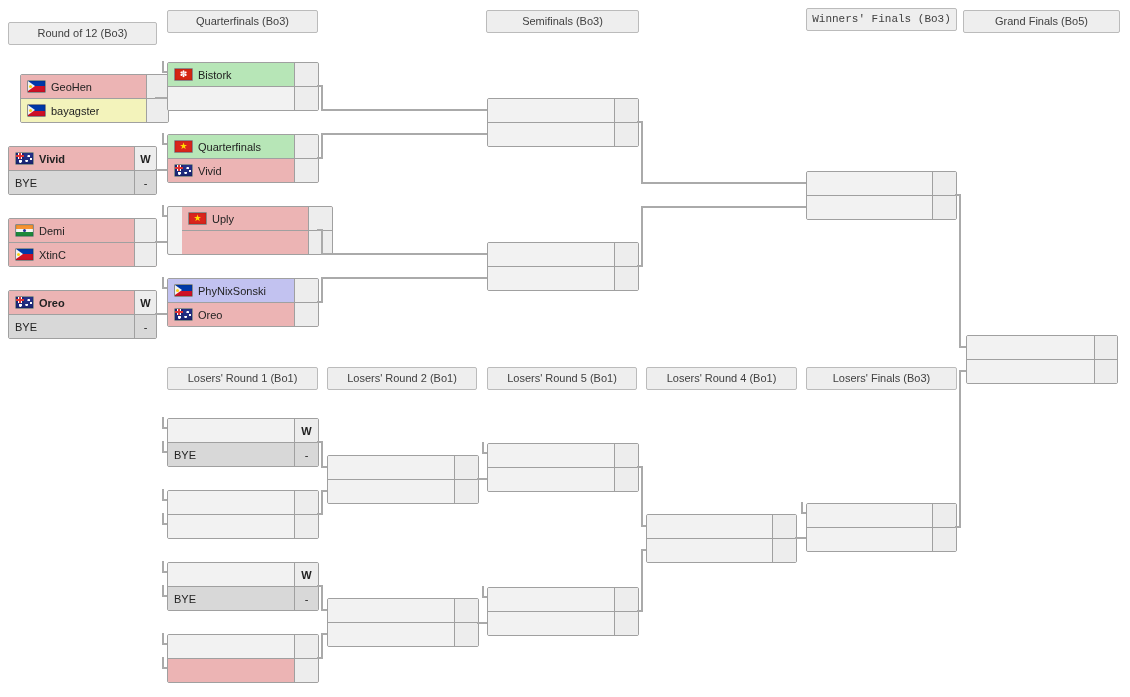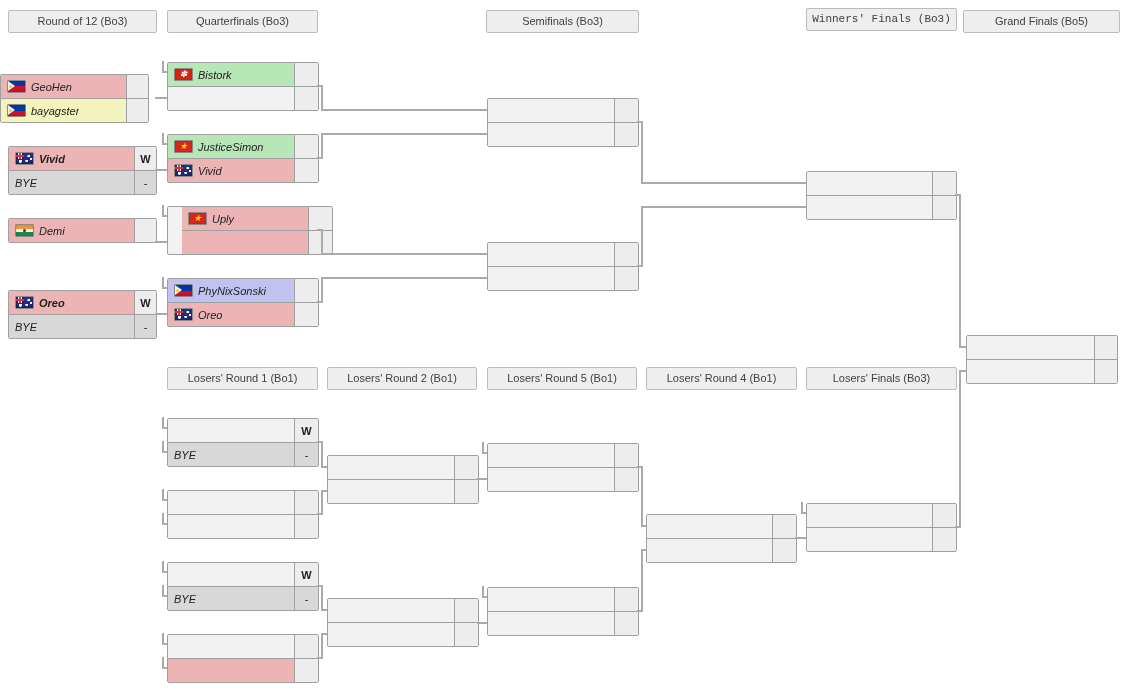--- a/index.html
+++ b/index.html
@@ -12,21 +12,21 @@
     border:1px solid #bbbbbb;border-radius:2px;
     white-space:nowrap;overflow:hidden;
   }
 
   .match{
     position:absolute;border:1px solid #a0a0a0;border-radius:2px;
     background:#f2f2f2;overflow:hidden;box-sizing:content-box;
   }
   .slot{display:flex;align-items:stretch;height:23px;}
   .slot + .slot{border-top:1px solid #a0a0a0;}
-  .cell-name{flex:1;display:flex;align-items:center;padding-left:6px;overflow:hidden;font-style:italic;}
+  .cell-name{flex:1;display:flex;align-items:center;padding-left:6px;overflow:hidden;}
   .pname{font-size:11px;color:#222;white-space:nowrap;overflow:hidden;}
   .cell-score{
     flex:0 0 auto;display:flex;align-items:center;justify-content:center;
     border-left:1px solid #a0a0a0;font-size:11px;color:#222;box-sizing:border-box;
   }
   .bold{font-weight:700;}
 
   .cline{position:absolute;background:#aaaaaa;}
   .cstub{
     position:absolute;width:5px;height:12px;box-sizing:border-box;
@@ -61,31 +61,31 @@
   .flag-vn::after{content:"★";position:absolute;left:0;top:0;width:100%;text-align:center;
     color:#ffde00;font-size:9px;line-height:11px;}
   .flag-hk{background:#d62612;}
   .flag-hk::after{content:"✽";position:absolute;left:0;top:0;width:100%;text-align:center;
     color:#fff;font-size:9px;line-height:11px;}
 </style>
 </head>
 <body>
 
 <div id="bracket" style="width: 1130px; height: 697px; background: rgb(255, 255, 255);">
-    <div class="round-header" style="left: 8px; top: 10px; width: 147px;">Round of 12 (Bo3)</div>
+    <div class="round-header" style="left: 8px; top: 22px; width: 147px;">Round of 12 (Bo3)</div>
     <div class="round-header" style="left: 167px; top: 10px; width: 149px;">Quarterfinals (Bo3)</div>
     <div class="round-header" style="left: 486px; top: 10px; width: 151px;">Semifinals (Bo3)</div>
     <div class="round-header" style="left: 806px; top: 8px; width: 149px; font-family: Liberation Mono, monospace;">Winners' Finals (Bo3)</div>
     <div class="round-header" style="left: 963px; top: 10px; width: 155px;">Grand Finals (Bo5)</div>
     <div class="round-header" style="left: 167px; top: 367px; width: 149px;">Losers' Round 1 (Bo1)</div>
     <div class="round-header" style="left: 327px; top: 367px; width: 148px;">Losers' Round 2 (Bo1)</div>
     <div class="round-header" style="left: 487px; top: 367px; width: 148px;">Losers' Round 5 (Bo1)</div>
     <div class="round-header" style="left: 646px; top: 367px; width: 149px;">Losers' Round 4 (Bo1)</div>
     <div class="round-header" style="left: 806px; top: 367px; width: 149px;">Losers' Finals (Bo3)</div>
-    <div class="match" style="left: 0; top: 74px; width: 147px;">
+    <div class="match" style="left: 20px; top: 74px; width: 147px;">
       <div class="slot" style="background: rgb(236, 180, 180);">
         <div class="cell-name">
           <span class="flag flag-ph"></span>
           <span class="pname">GeoHen</span>
         </div>
         <div class="cell-score" style="width: 22px; background: rgb(237, 237, 237);"></div>
       </div>
       <div class="slot" style="background: rgb(243, 243, 187);">
         <div class="cell-name">
           <span class="flag flag-ph"></span>
@@ -110,20 +110,27 @@
       </div>
     </div>
     <div class="match" style="left: 8px; top: 218px; width: 147px;">
       <div class="slot" style="background: rgb(236, 180, 180);">
         <div class="cell-name">
           <span class="flag flag-in"></span>
           <span class="pname">Demi</span>
         </div>
         <div class="cell-score" style="width: 22px; background: rgb(237, 237, 237);"></div>
       </div>
+      <div class="slot" style="background: rgb(236, 180, 180);">
+        <div class="cell-name">
+          <span class="flag flag-ph"></span>
+          <span class="pname">XtinC</span>
+        </div>
+        <div class="cell-score" style="width: 22px; background: rgb(237, 237, 237);"></div>
+      </div>
     </div>
     <div class="match" style="left: 8px; top: 290px; width: 147px;">
       <div class="slot" style="background: rgb(236, 180, 180);">
         <div class="cell-name">
           <span class="flag flag-au"></span>
           <span class="pname bold">Oreo</span>
         </div>
         <div class="cell-score bold" style="width: 22px; background: rgb(237, 237, 237);">W</div>
       </div>
       <div class="slot" style="background: rgb(216, 216, 216);">
@@ -145,21 +152,21 @@
         <div class="cell-name">
           <span class="pname"></span>
         </div>
         <div class="cell-score" style="width: 24px; background: rgb(237, 237, 237);"></div>
       </div>
     </div>
     <div class="match" style="left: 167px; top: 134px; width: 150px;">
       <div class="slot" style="background: rgb(183, 230, 183);">
         <div class="cell-name">
           <span class="flag flag-vn"></span>
-          <span class="pname">JusticeSimon</span>
+          <span class="pname">Quarterfinals</span>
         </div>
         <div class="cell-score" style="width: 24px; background: rgb(237, 237, 237);"></div>
       </div>
       <div class="slot" style="background: rgb(236, 180, 180);">
         <div class="cell-name">
           <span class="flag flag-au"></span>
           <span class="pname">Vivid</span>
         </div>
         <div class="cell-score" style="width: 24px; background: rgb(237, 237, 237);"></div>
       </div>

